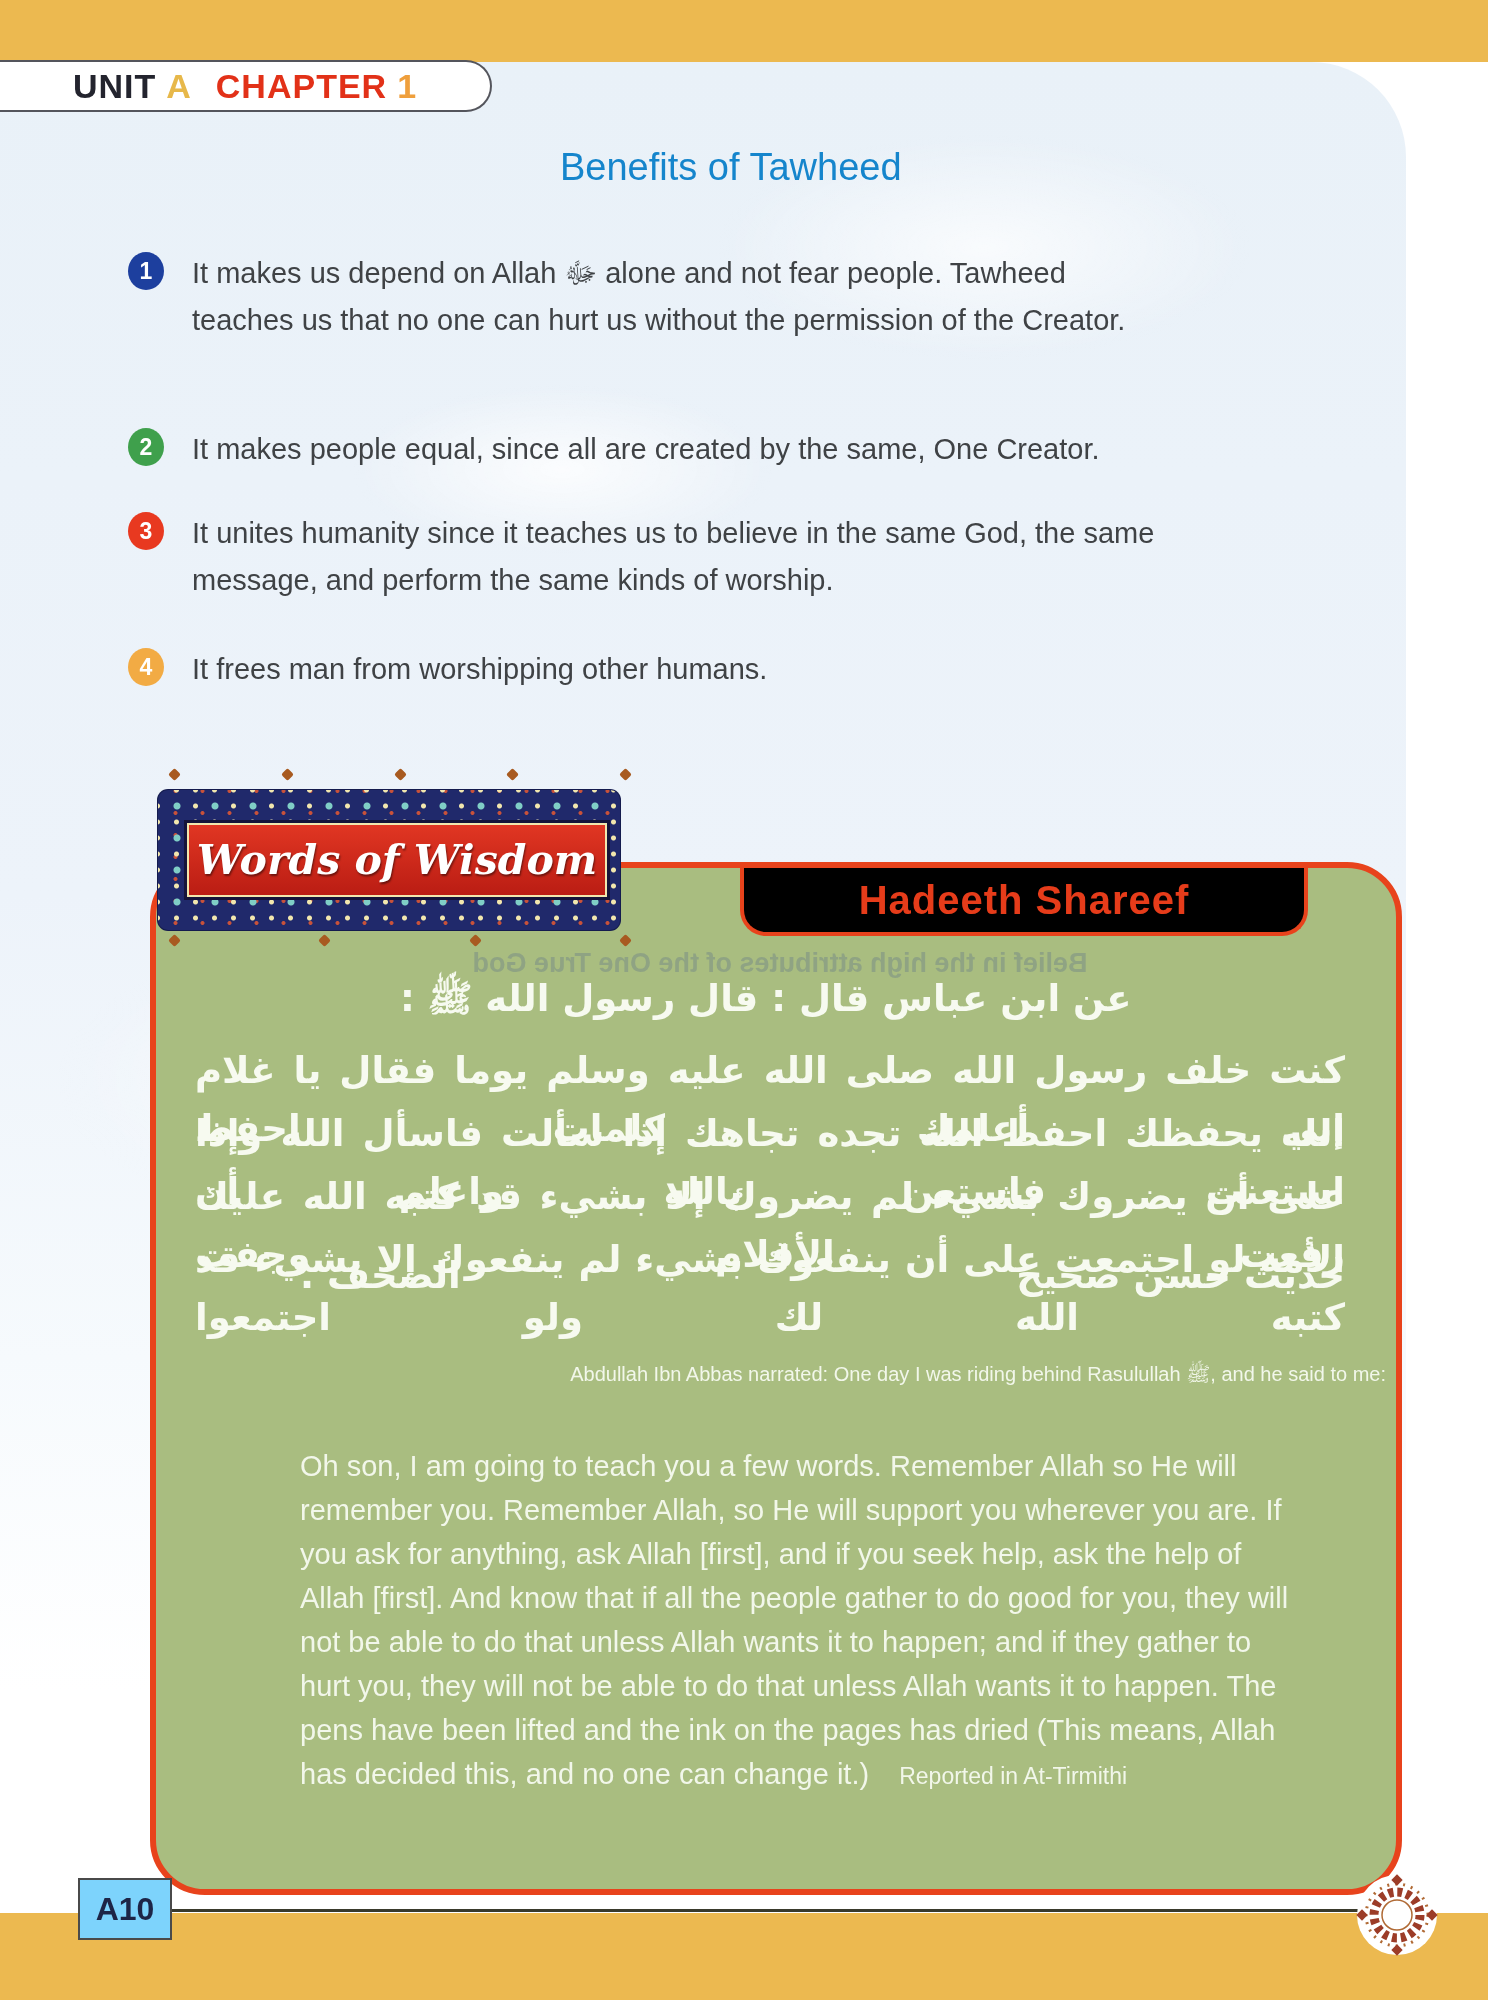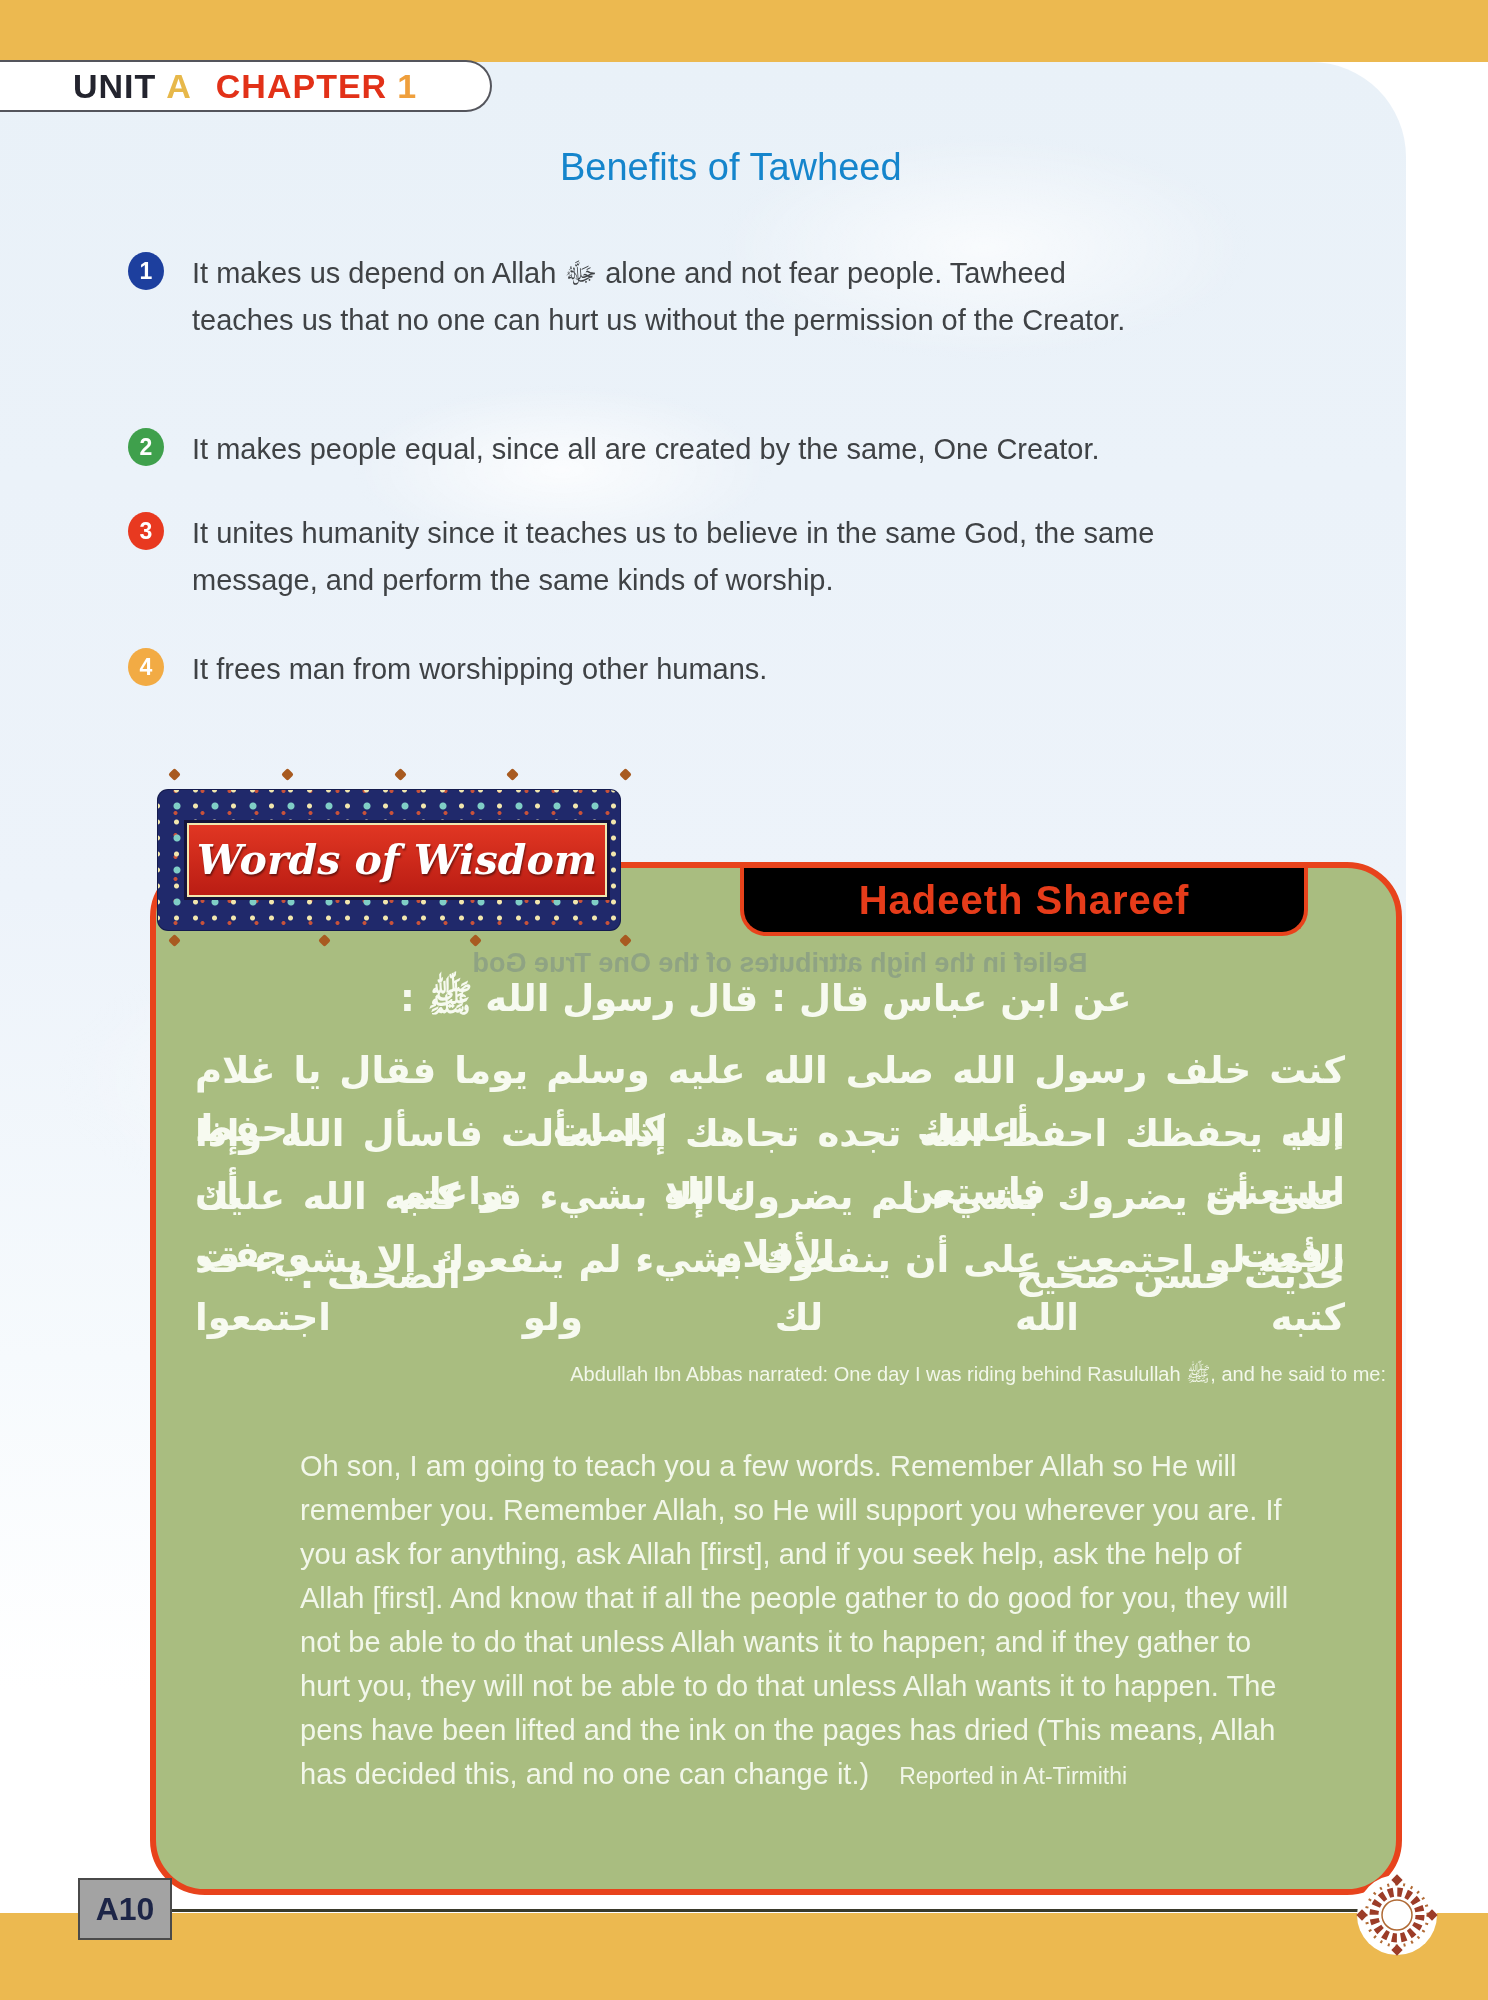--- a/index.html
+++ b/index.html
@@ -105,21 +105,21 @@
     position:absolute;left:300px;top:1254px;width:1045px;font-size:37px;
     display:flex;flex-direction:row-reverse;justify-content:space-between;direction:rtl;
   }
   
   .en{color:#f2f7ea;z-index:3;}
   .narration{position:absolute;left:186px;top:1352px;width:1200px;font-size:20px;line-height:44px;text-align:right;}
   .quote{position:absolute;left:300px;top:1444px;width:1005px;font-size:29px;line-height:44px;}
   .quote .source{font-size:23px;margin-left:22px;}
   
   .page-num{
-    position:absolute;left:78px;top:1878px;width:94px;height:62px;background:#a3a3a3;
+    position:absolute;left:78px;top:1878px;width:94px;height:62px;background:#7dd3fc;
     border:2px solid #4a4a4a;display:flex;align-items:center;justify-content:center;
     font-size:32px;font-weight:bold;color:#1d2547;z-index:4;box-sizing:border-box;
   }
   .ornament{position:absolute;left:1356px;top:1874px;z-index:4;}
 </style>
 </head>
 <body>
 
 <div class="page">
 

